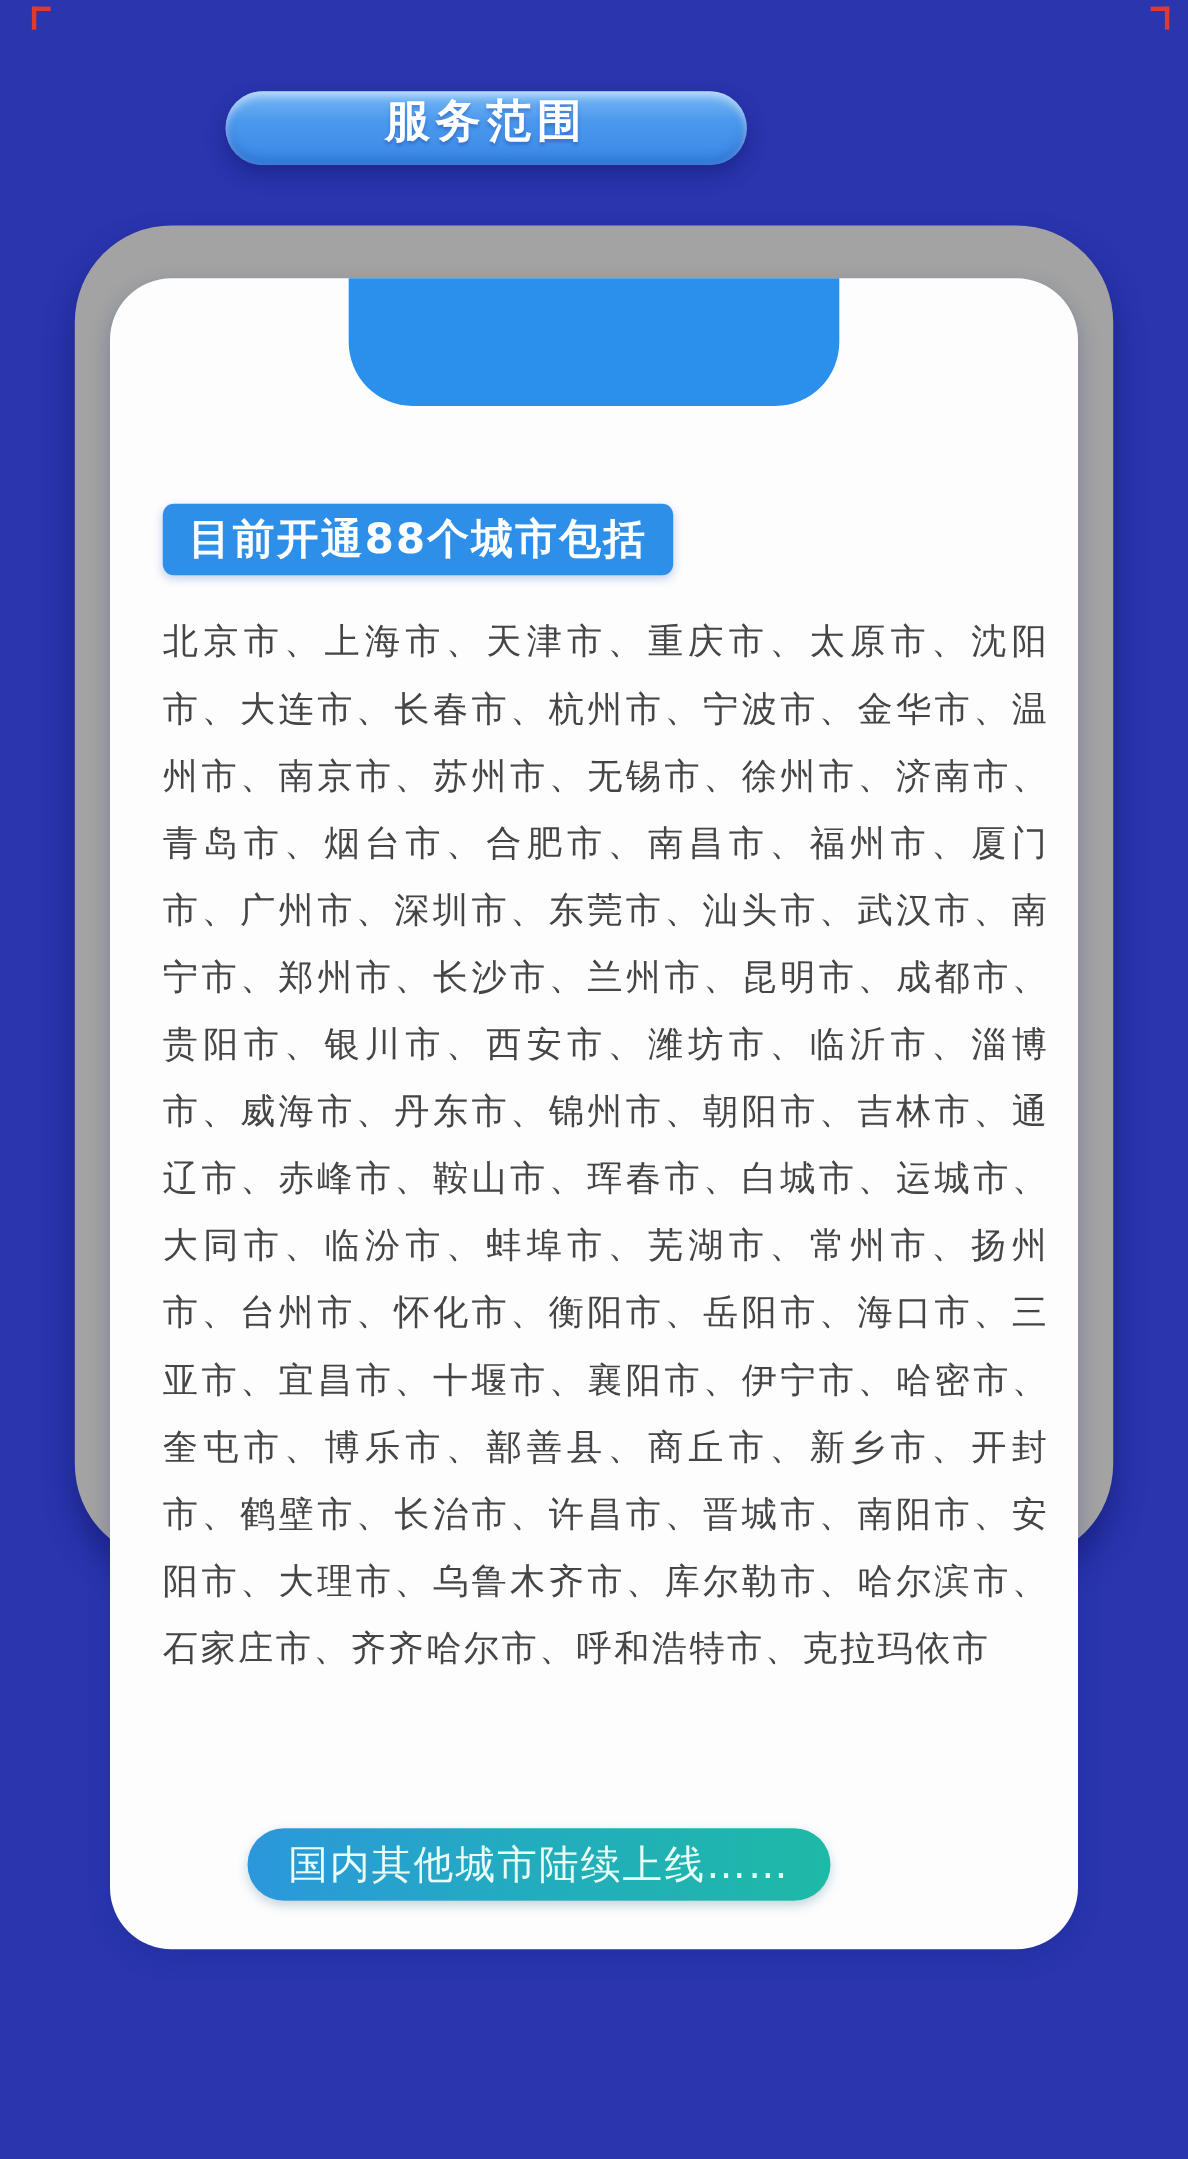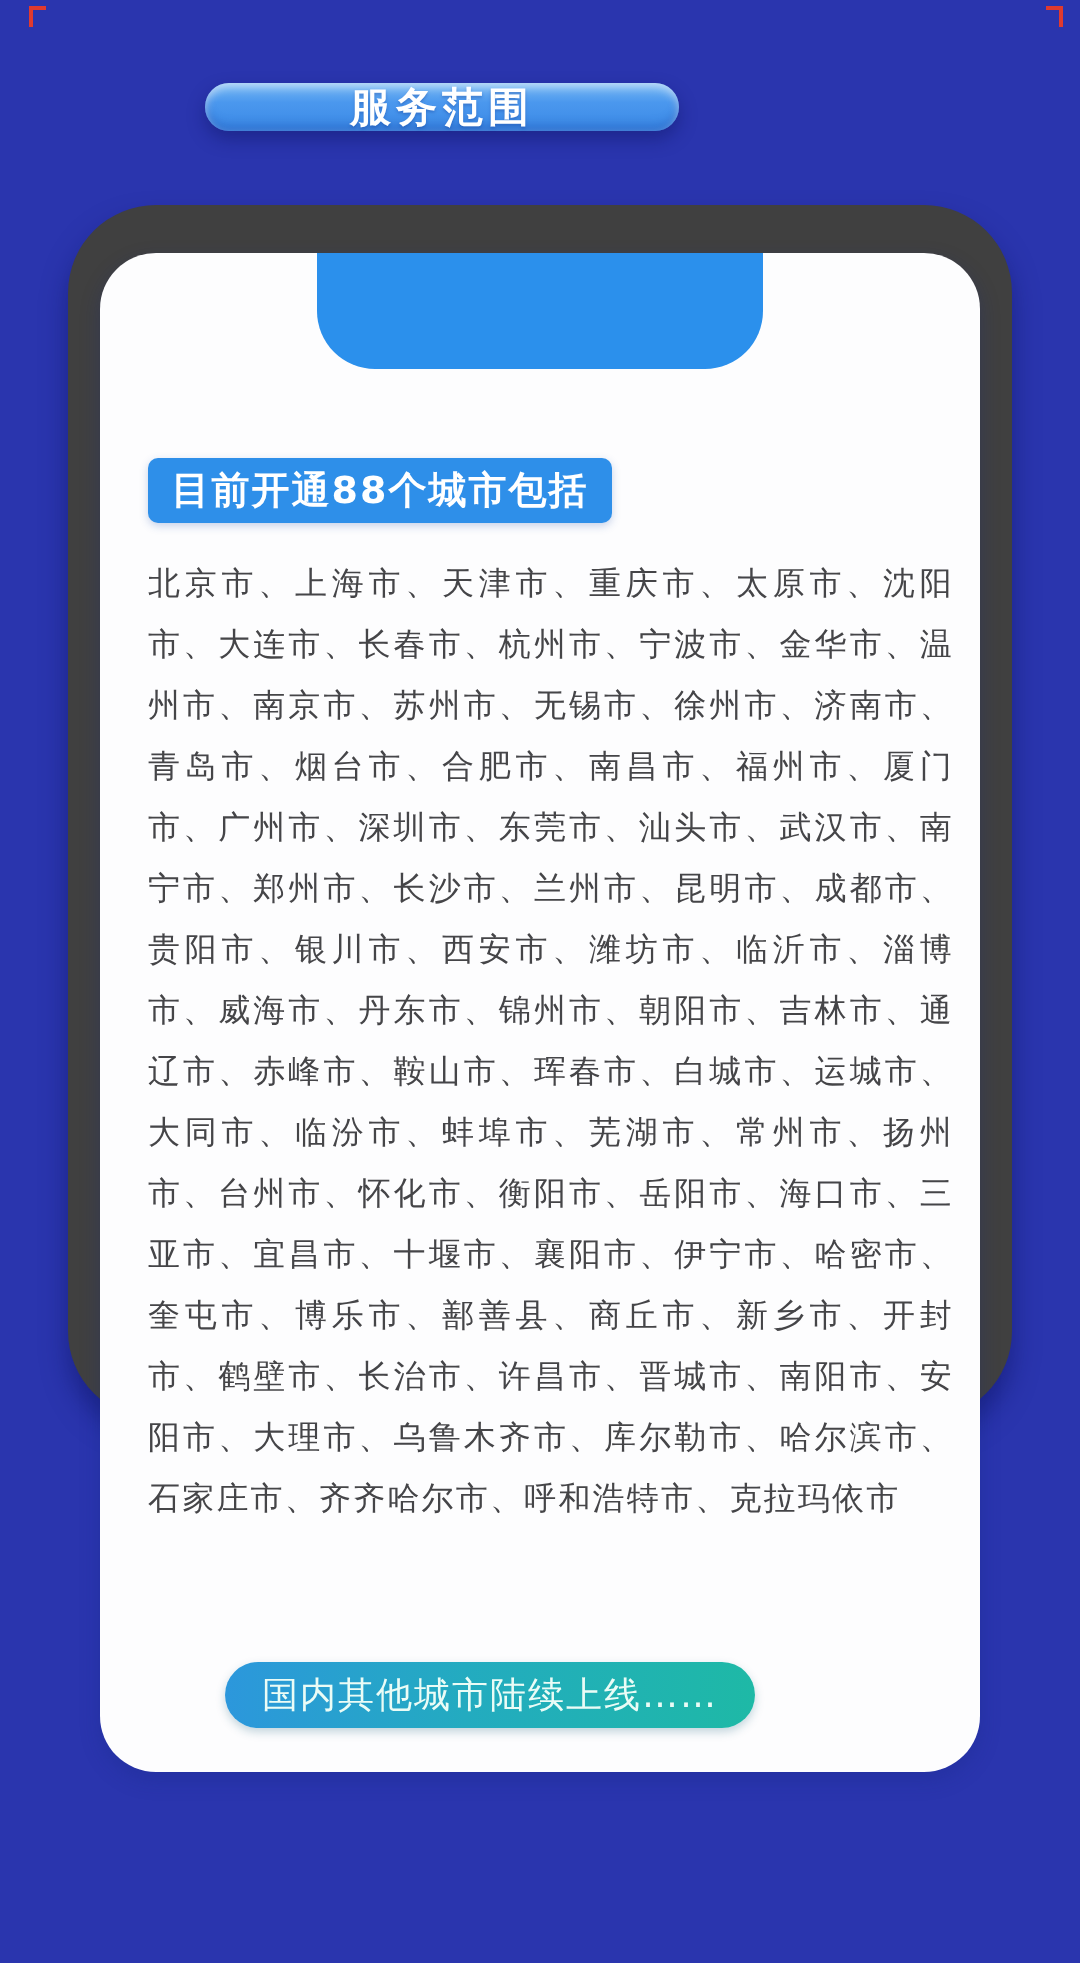--- a/index.html
+++ b/index.html
@@ -20,47 +20,47 @@
   }
   .crop-mark.left  { left: 29px; top: 6px;  border-left: 4px solid #e03a2f; border-top: 4px solid #e03a2f; }
   .crop-mark.right { right: 17px; top: 6px; border-right: 4px solid #e03a2f; border-top: 4px solid #e03a2f; }
 
   
   .header-pill {
     position: absolute;
     left: 205px;
     top: 83px;
     width: 474px;
-    height: 48px;
+    height: 67px;
     border-radius: 34px;
     background: linear-gradient(180deg, #79baf4 0%, #4b98ee 40%, #3a89e6 100%);
     box-shadow:
       inset 0 4px 8px rgba(255,255,255,0.55),
       inset 0 -6px 10px rgba(23,70,170,0.35),
       0 8px 18px rgba(10,18,90,0.40);
     display: flex;
-    align-items: center;
+    align-items: flex-start;
     justify-content: center;
   }
   .header-pill .title {
     color: #ffffff;
     font-size: 41px;
     font-weight: bold;
     letter-spacing: 5px;
     text-shadow: 0 2px 3px rgba(20,60,150,0.35);
   }
 
   
   .phone {
     position: absolute;
     left: 68px;
     top: 205px;
     width: 944px;
     height: 1214px;
-    background: #404040;
+    background: #a3a3a3;
     border-radius: 88px;
     box-shadow: 0 16px 26px rgba(12,18,95,0.50);
   }
   .screen {
     position: absolute;
     left: 32px;
     top: 48px;
     width: 880px;
     height: 1519px;
     background: #fdfdfe;

